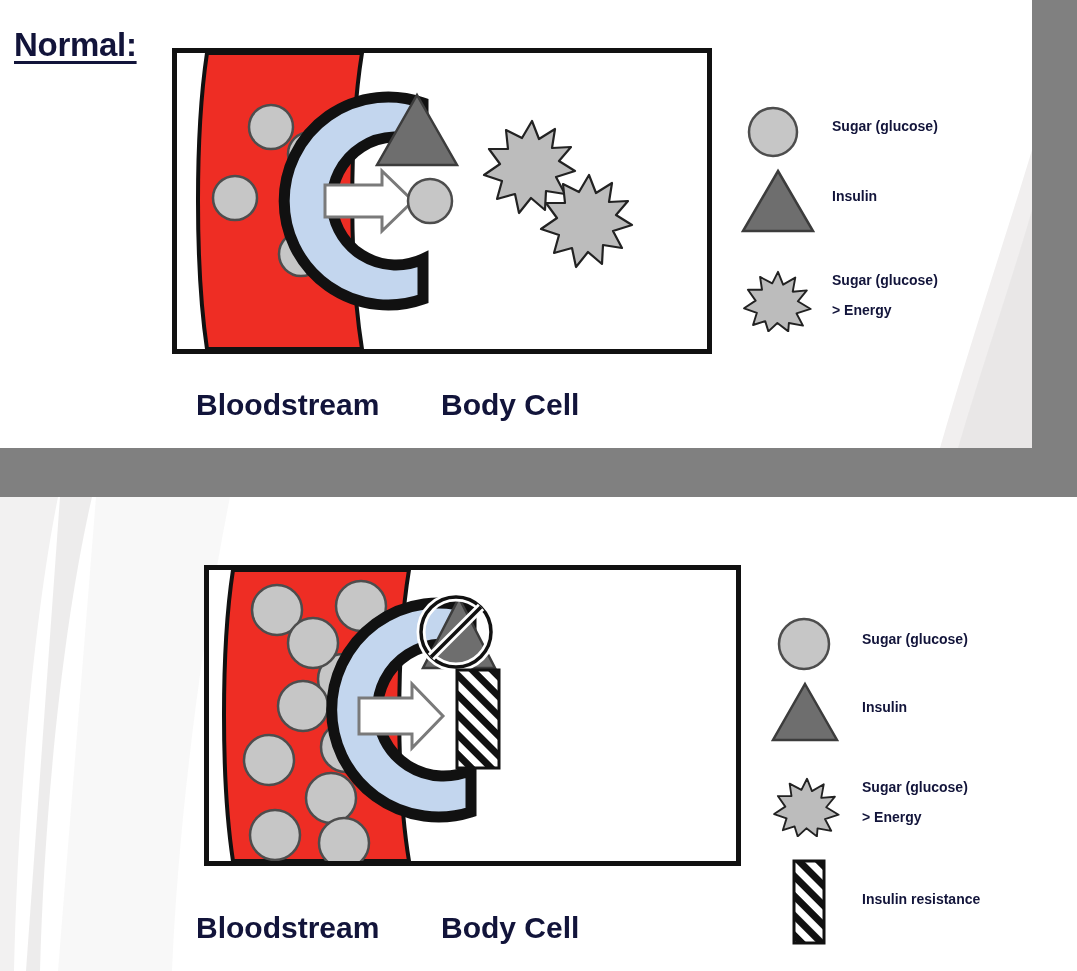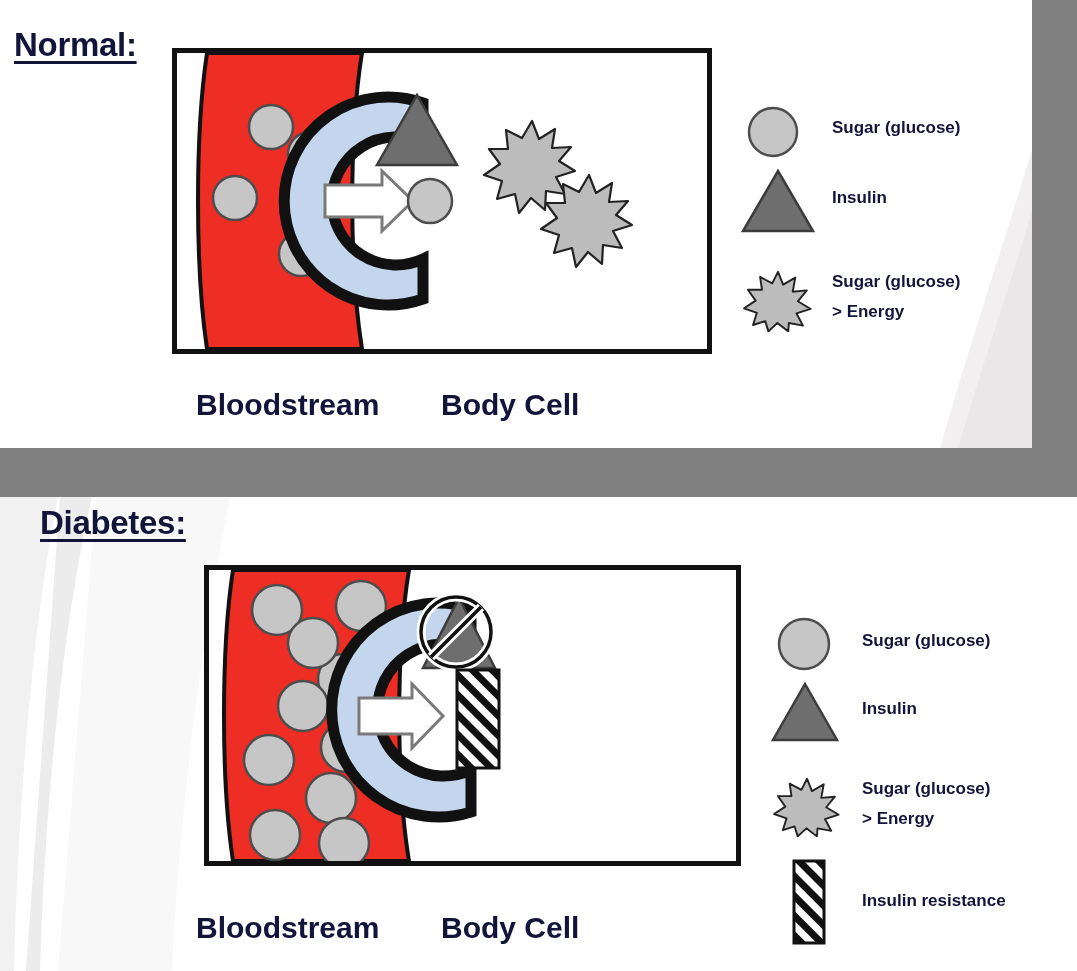--- a/index.html
+++ b/index.html
@@ -20,21 +20,21 @@
   .title{
     position:absolute;font-weight:bold;font-size:33px;color:#12143a;
     text-decoration:underline;text-underline-offset:5px;letter-spacing:-0.3px;
     white-space:nowrap;
   }
   .diagram-box{position:absolute;border:5px solid #111111;background:#ffffff;box-sizing:border-box;}
   .caption{
     position:absolute;font-weight:bold;font-size:30px;color:#12143a;white-space:nowrap;
   }
   .legend-label{
-    position:absolute;font-weight:bold;font-size:17px;color:#12143a;white-space:nowrap;
+    position:absolute;font-weight:bold;font-size:14px;color:#12143a;white-space:nowrap;
     line-height:1.45;
   }
   svg{display:block;}
   .abs{position:absolute;}
 </style>
 </head>
 <body>
 
 <div class="slide">
 
@@ -115,21 +115,20 @@
       <svg class="abs" style="left:2px;top:170px;" width="72" height="64" viewBox="0 0 110 100">
         <polygon points="55,6 63,26 82,15 78,37 100,35 86,52 106,64 84,71 94,90 72,86 71,99 54,86 40,99 35,83 16,89 22,70 2,63 20,51 8,34 30,34 27,14 46,24" fill="#bcbcbc" stroke="#222222" stroke-width="3" stroke-linejoin="round"></polygon>
       </svg>
       <div class="legend-label" style="left:92px;top:172px;">Sugar (glucose)</div>
       <div class="legend-label" style="left:92px;top:202px;">&gt; Energy</div>
     </div>
   </div>
 
   <div class="panel" style="left:0;top:497px;width:1077px;height:474px;">
 
-    <div class="title" style="left:40px;top:7px;">Diabetes:</div>
 
     <div class="diagram-box" style="left:204px;top:68px;width:537px;height:301px;">
       <svg width="527" height="291" viewBox="0 0 527 291">
 
         <g>
           <path d="M24,0 C12,78 12,212 24,291 L200,291 C187,212 187,78 200,0 Z" fill="#ee2d24" stroke="#111111" stroke-width="4"></path>
         </g>
 
         <g>
           <circle cx="68" cy="40" r="25" fill="#c6c6c6" stroke="#4d4d4d" stroke-width="2.5"></circle>

